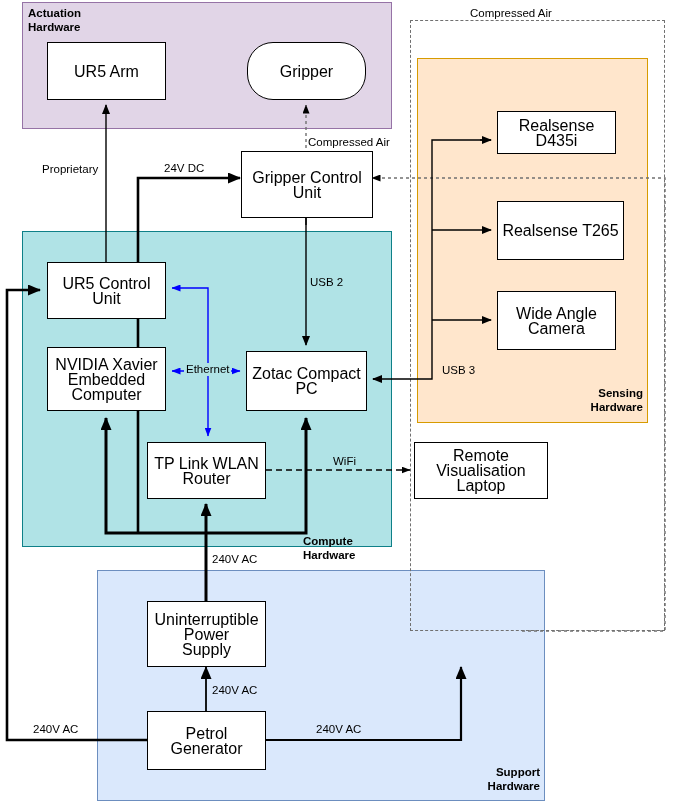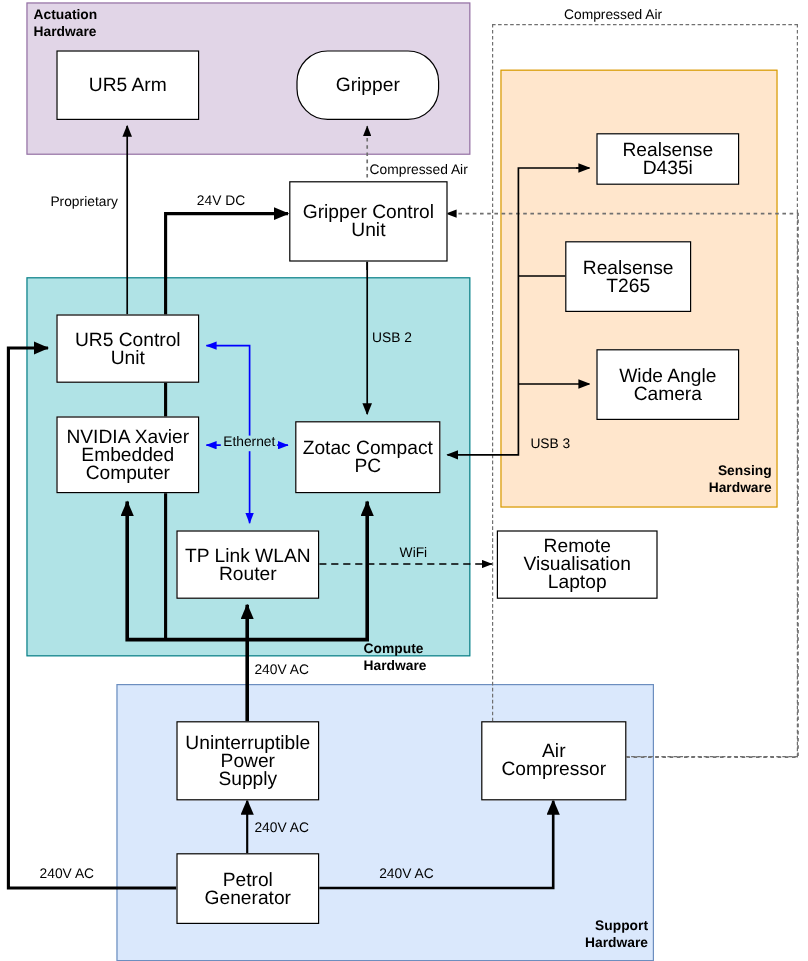--- a/index.html
+++ b/index.html
@@ -155,28 +155,27 @@
   <div class="node" style="left:246px; top:351px; width:121px; height:60px;">Zotac Compact PC</div>
 
   <div class="node" style="left:147px; top:442px; width:119px; height:57px;">TP Link WLAN
 Router</div>
 
   <div class="node" style="left:414px; top:442px; width:134px; height:57px;">Remote Visualisation
 Laptop</div>
 
   <div class="node" style="left:497px; top:111px; width:119px; height:43px;">Realsense D435i</div>
 
-  <div class="node" style="left:471px; top:201px; width:105px; height:59px;">Realsense T265</div>
+  <div class="node" style="left:497px; top:201px; width:127px; height:59px;">Realsense T265</div>
 
   <div class="node" style="left:147px; top:601px; width:119px; height:66px;">Uninterruptible Power
 Supply</div>
 
   <div class="node" style="left:497px; top:291px; width:119px; height:59px;">Wide Angle Camera</div>
 
-  <div class="node" style="left:401px; top:601px; width:121px; height:66px;">Air Compressor</div>
 
   <div class="node" style="left:147px; top:711px; width:119px; height:59px;">Petrol Generator</div>
 
   <div class="edge-label" style="left:308px; top:136px;">Compressed Air</div>
 
   <div class="edge-label" style="left:42px; top:163px;">Proprietary</div>
 
   <div class="edge-label" style="left:164px; top:162px;text-align:center;">24V DC</div>
 
   <div class="edge-label" style="left:310px; top:276px;">USB 2</div>

